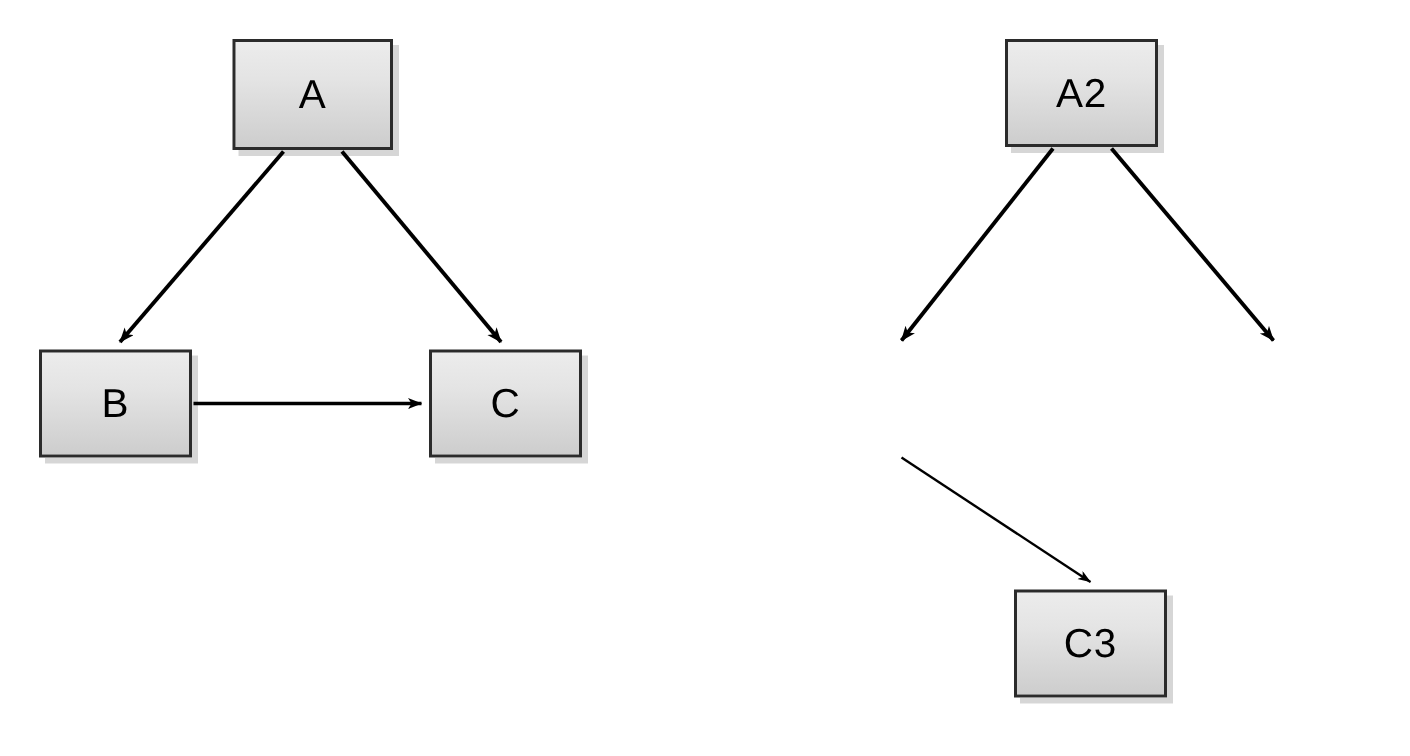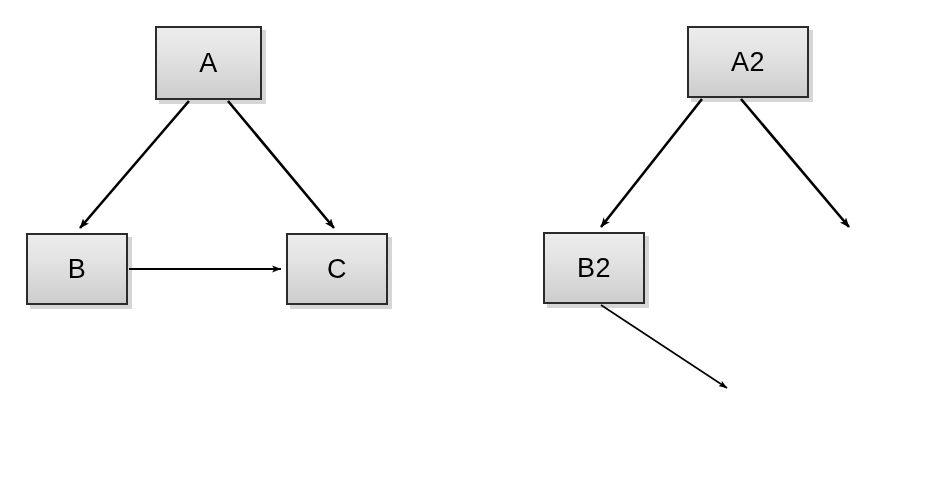--- a/index.html
+++ b/index.html
@@ -83,23 +83,23 @@
   </div>
 
   <div class="node" style="left:26px; top:233px; width:102px; height:72px;">
     <span class="node-label">B</span>
   </div>
 
   <div class="node" style="left:286px; top:233px; width:102px; height:72px;">
     <span class="node-label">C</span>
   </div>
 
-  <div class="node" style="left:670px; top:26px; width:122px; height:72px;margin-left:17px;">
+  <div class="node" style="left:670px; top:26px; width:102px; height:72px;">
     <span class="node-label">A2</span>
-  </div>
-
-  <div class="node" style="left:543px; top:232px; width:102px; height:72px;">
-    <span class="node-label">B2</span>
   </div>
 
 
 
+  <div class="node" style="left:676px; top:393px; width:102px; height:72px;">
+    <span class="node-label">C3</span>
+  </div>
+
 </div>
 
 </body></html>

